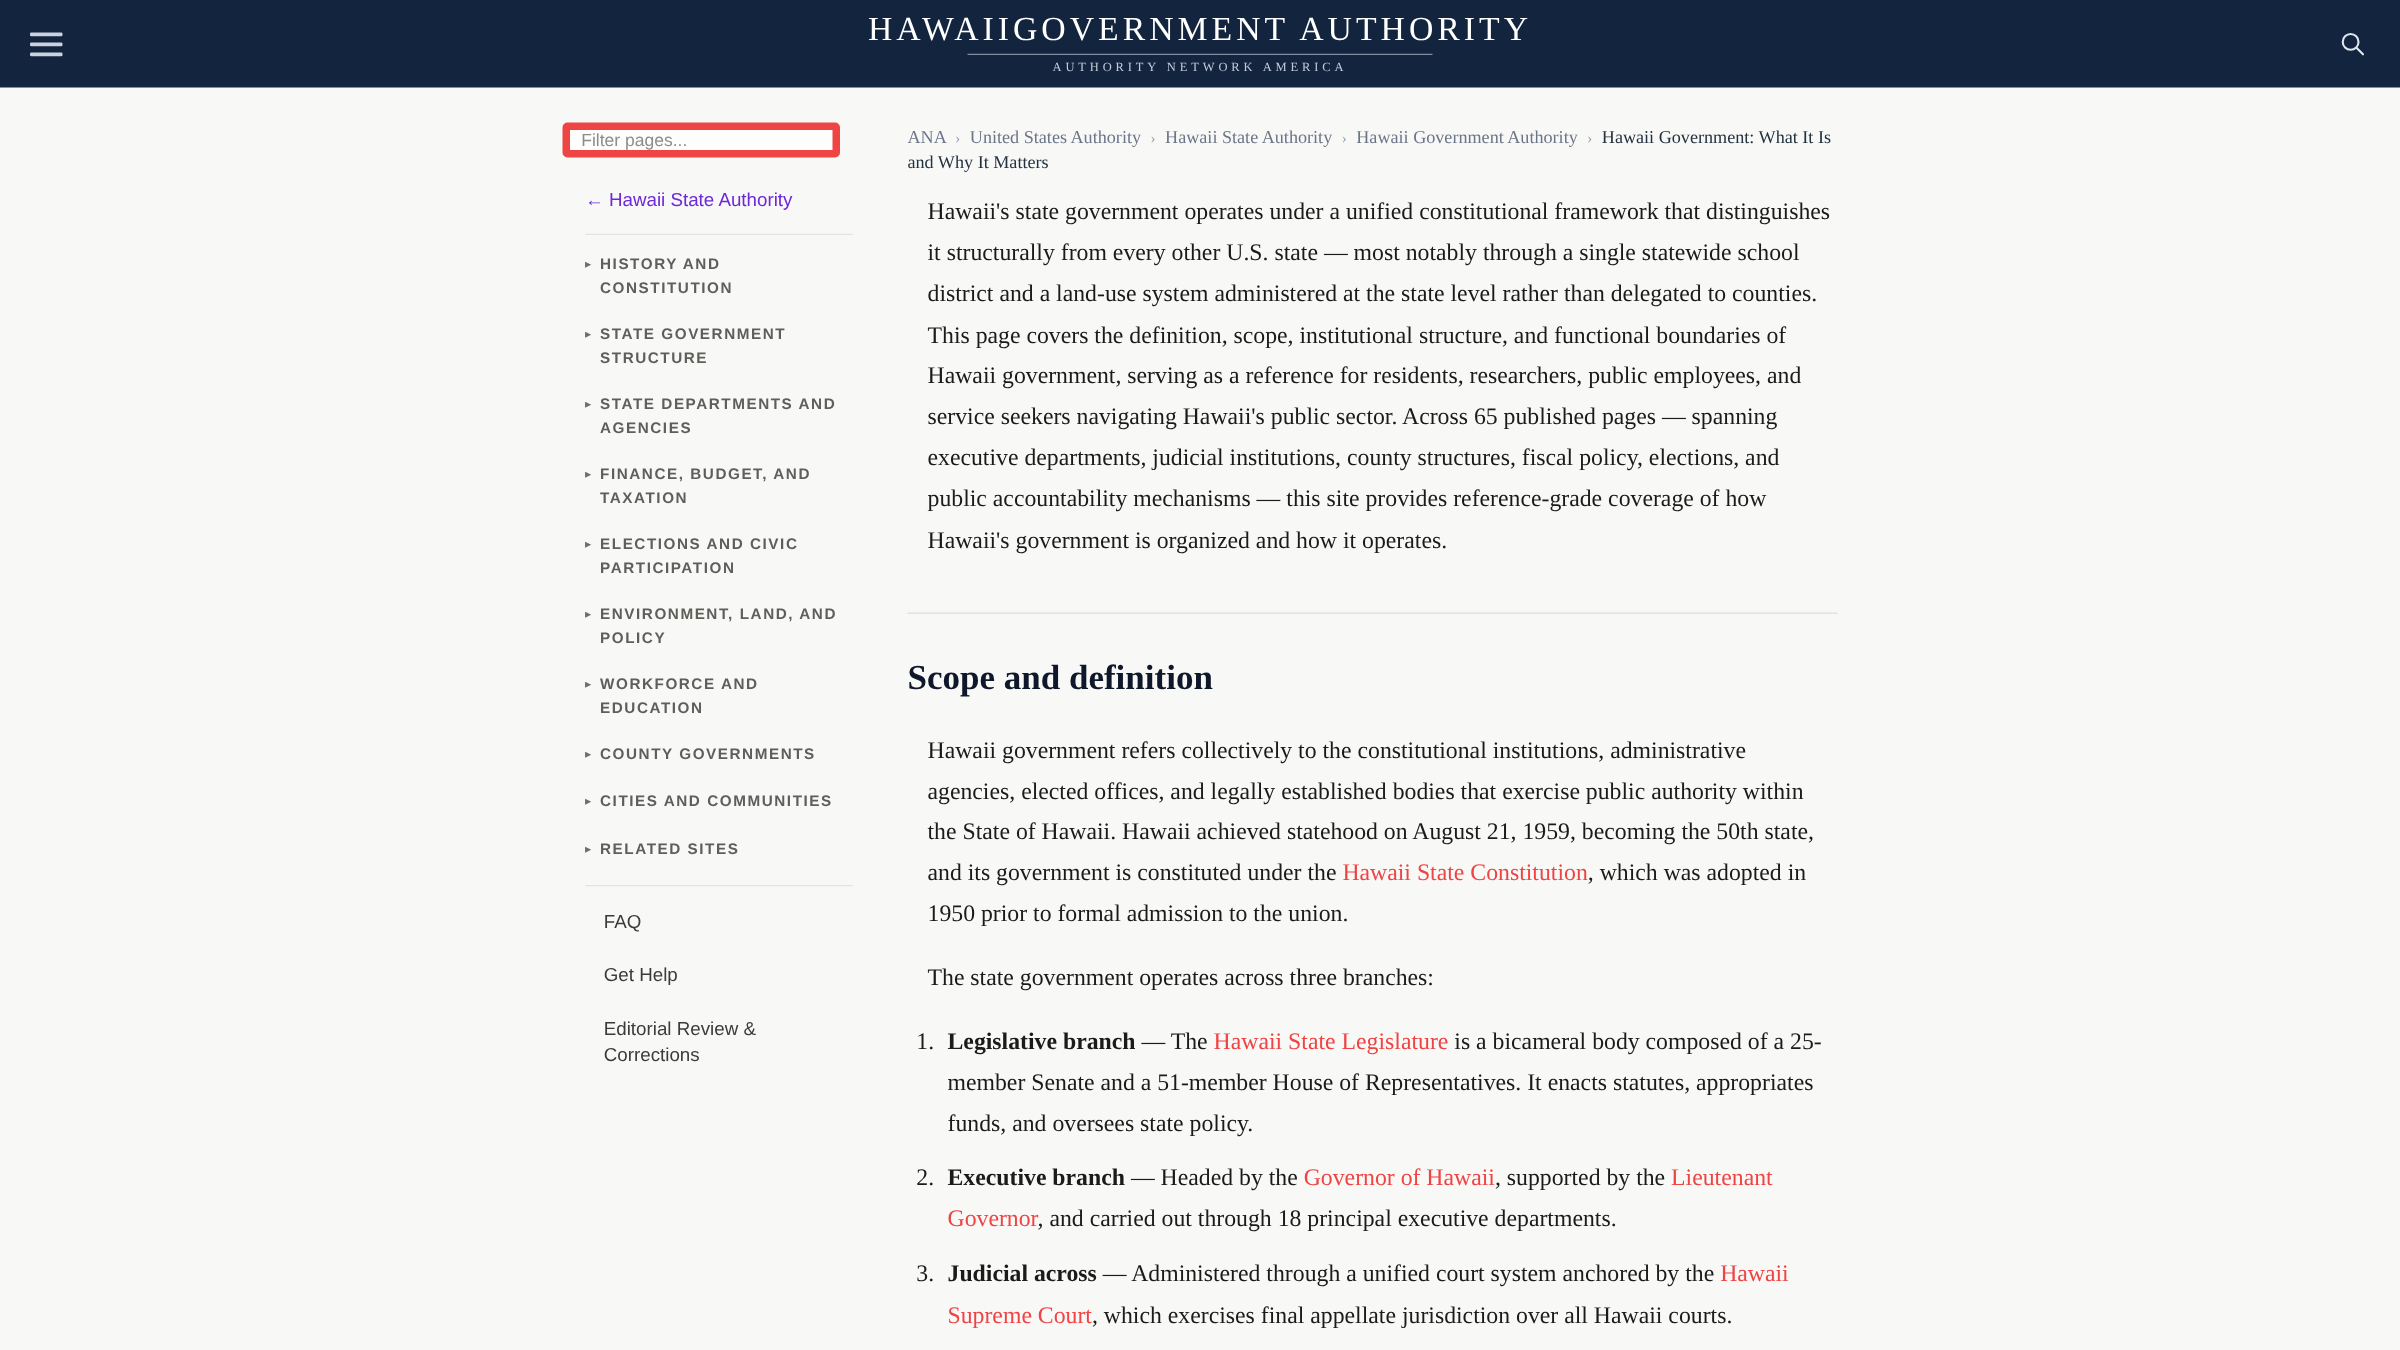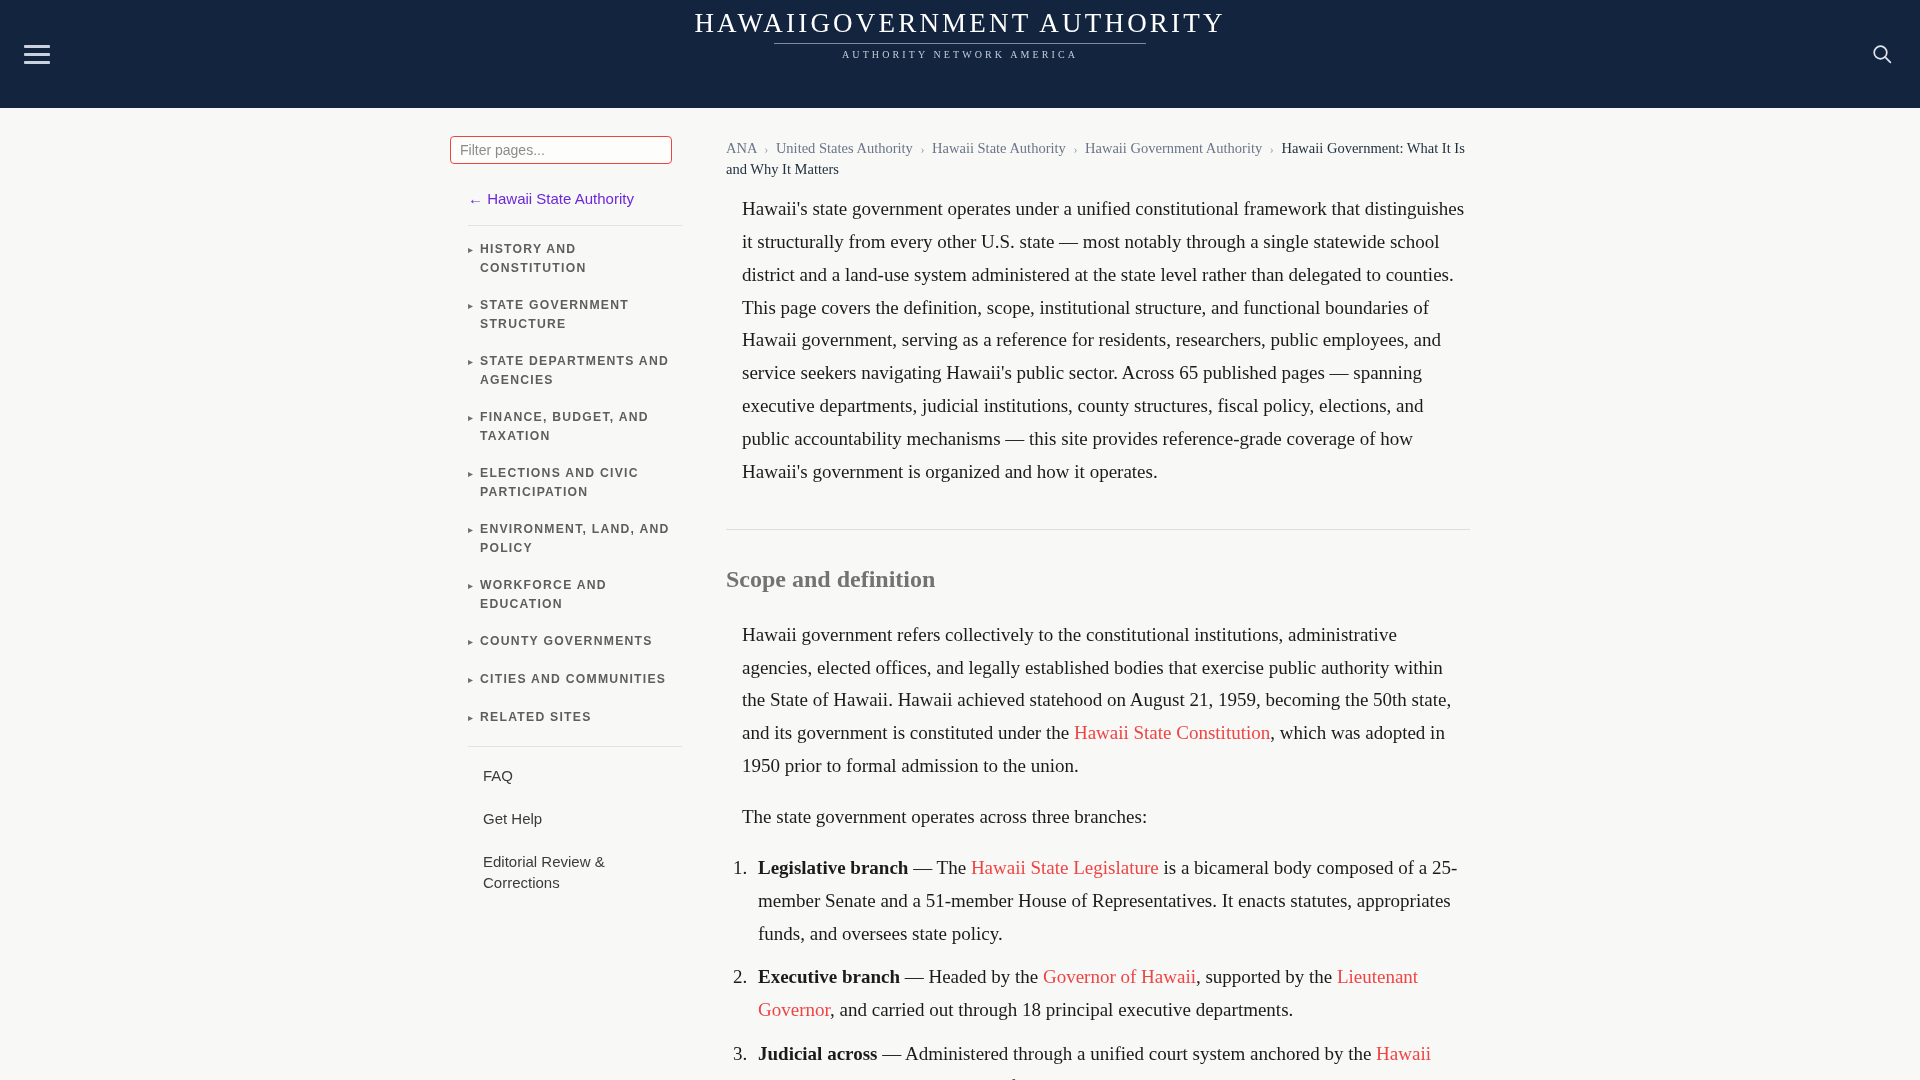--- a/index.html
+++ b/index.html
@@ -6,21 +6,21 @@
   html, body { margin:0; padding:0; }
   body {
     width:1920px; height:1080px;
     background:#f8f8f7;
     font-family:"Liberation Sans", sans-serif;
     overflow:hidden;
   }
 
   
   .topbar{
-    height:108px; width:100%;
+    height:70px; width:100%;
     background:#13243f;
     display:flex; align-items:center;
     position:relative;
   }
   .hamburger{
     margin-left:14px; width:46px; height:46px;
     display:flex; flex-direction:column; justify-content:center;
     align-items:center; gap:5px; cursor:pointer;
   }
   .hamburger span{
@@ -64,21 +64,21 @@
   .sidebar{
     width:232px;
     flex:0 0 232px;
     padding-top:28px;
     margin-right:44px;
   }
   .filter-input{
     display:block;
     width:222px;
     height:28px;
-    border:1px solid #ef4444;
+    border:6px solid #ef4444;
     border-radius:4px;
     background:#fdfdfc;
     font-size:14px;
     font-family:"Liberation Sans", sans-serif;
     color:#333;
     padding:0 9px;
     outline:none;
   }
   .filter-input::placeholder{ color:#8c8c88; }
 
@@ -151,23 +151,23 @@
     line-height:1.73;
     margin:0 0 18px 16px;
     color:#1b1b19;
   }
   .hr{
     border:0; border-top:1px solid #ddddda;
     margin:40px 0 36px 0;
   }
   h2.section-title{
     font-family:"Liberation Serif", serif;
-    font-size:24px;
+    font-size:28px;
     font-weight:700;
-    color:#737373;
+    color:#0f172a;
     margin:0 0 26px 0;
   }
   a.inline-link{ color:#ef4444; text-decoration:none; }
   ol.branches{
     margin:0 0 22px 0;
     padding-left:26px;
     font-size:19px;
     line-height:1.73;
   }
   ol.branches li{ margin-bottom:11px; padding-left:6px; }

